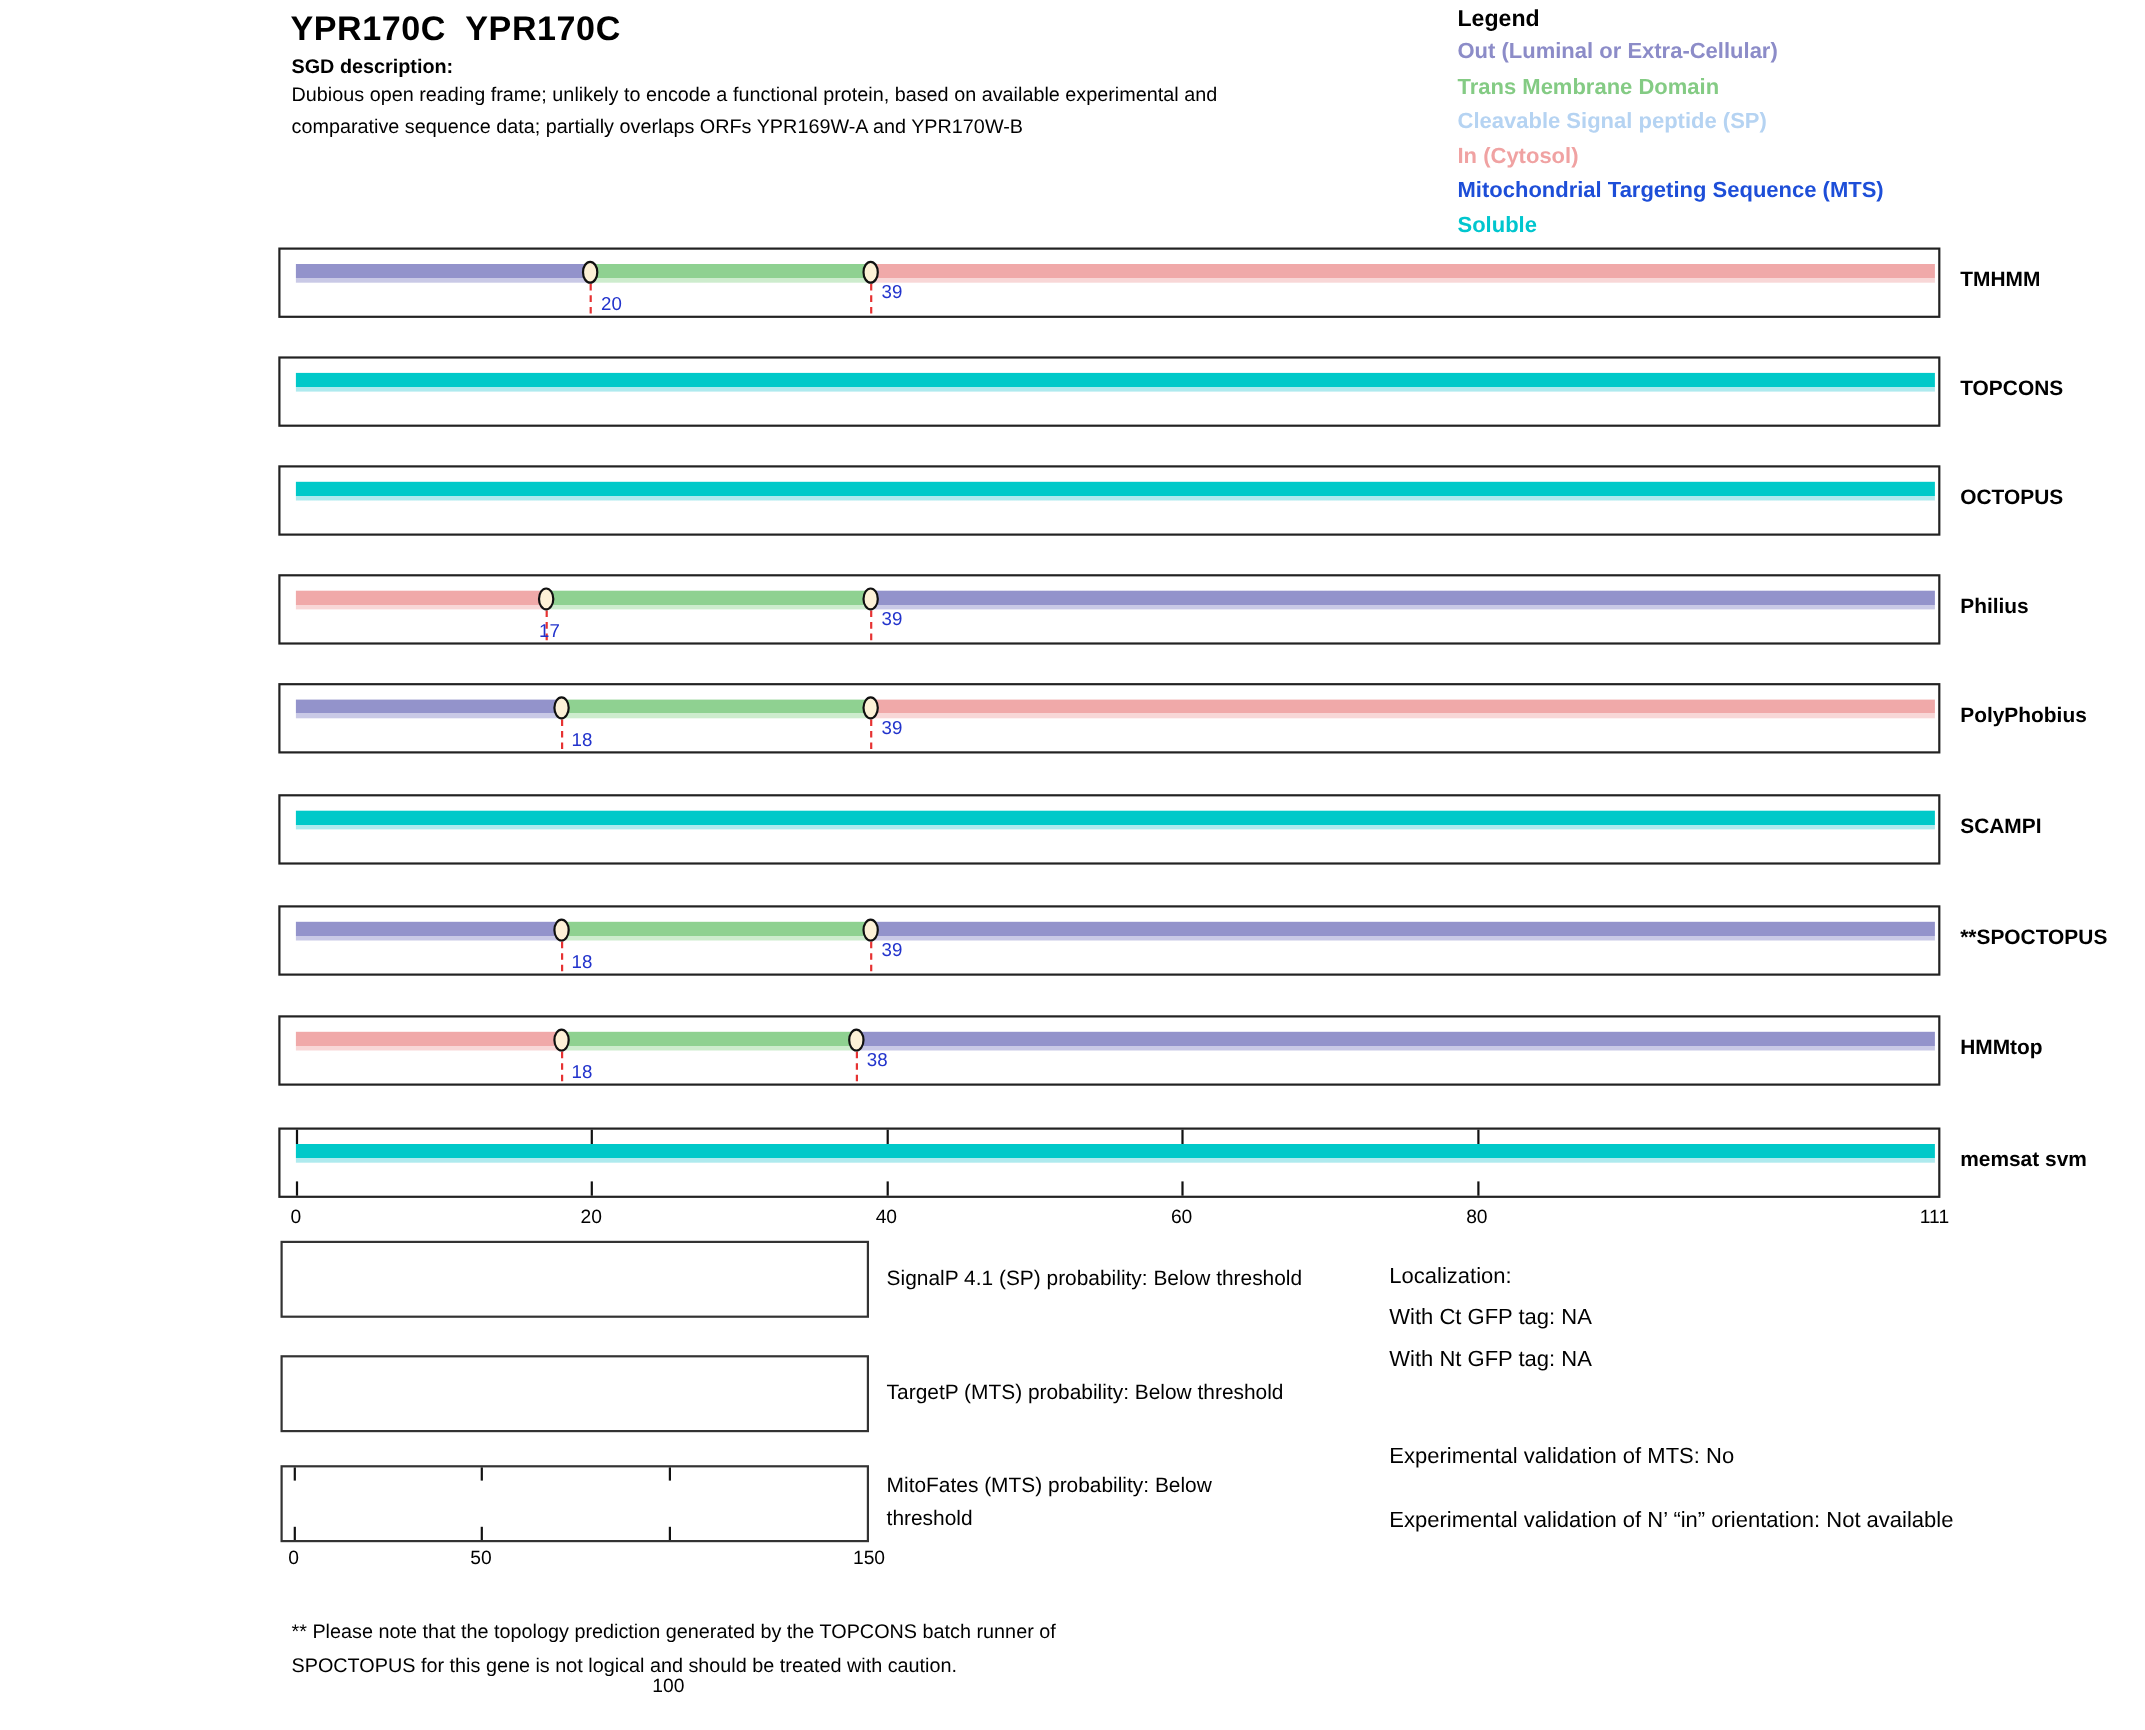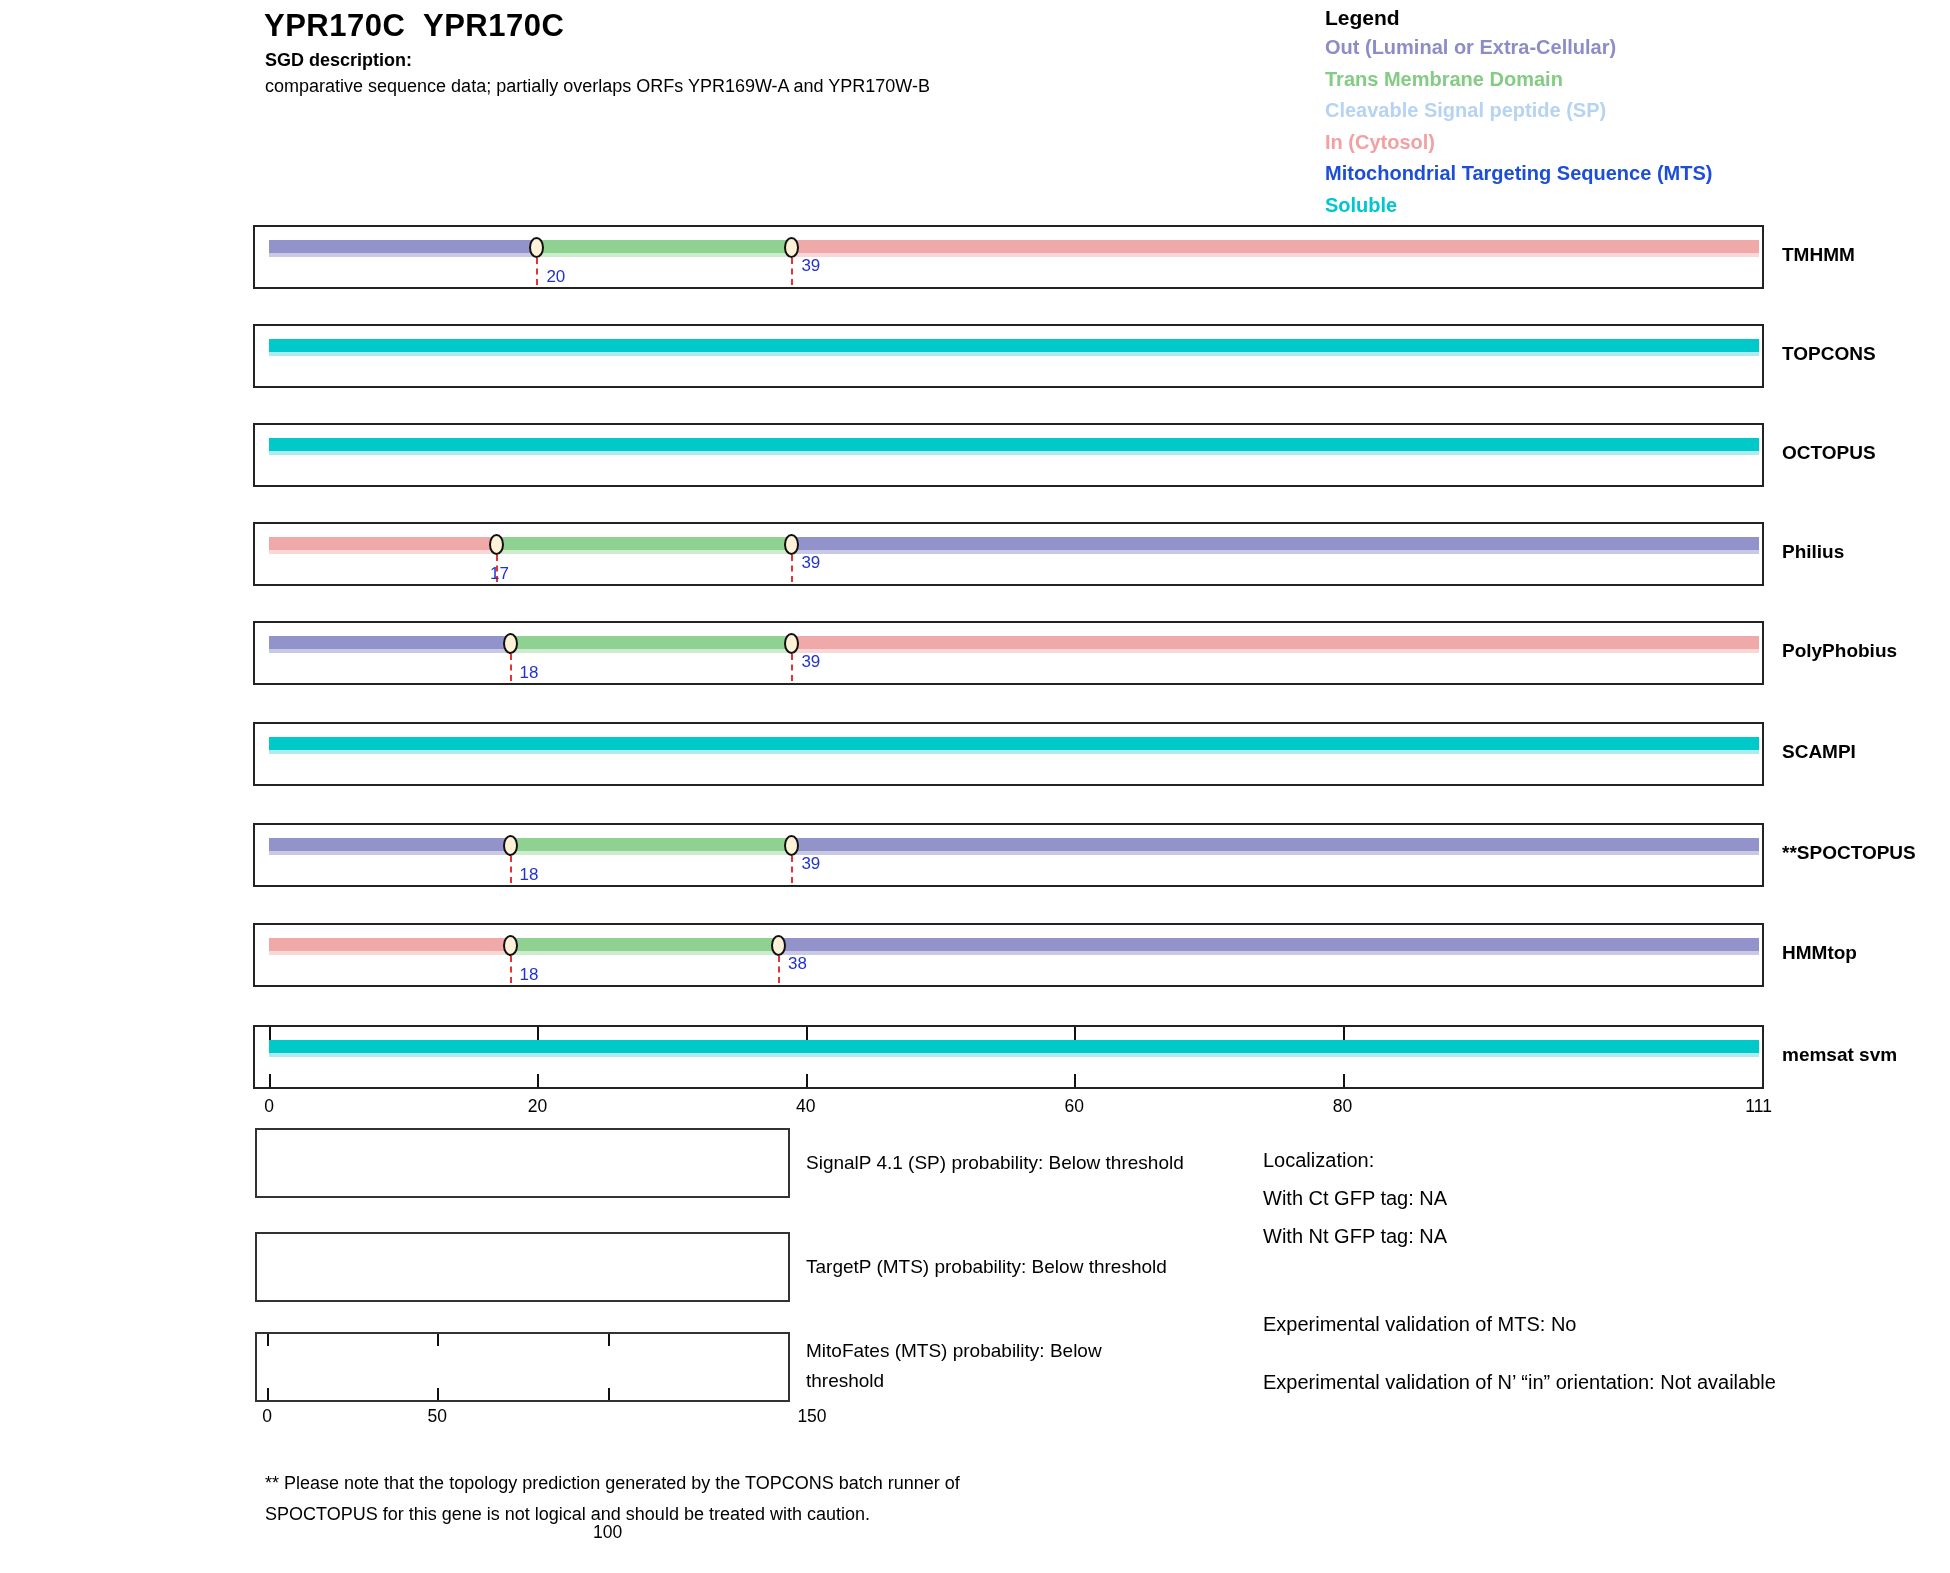--- a/index.html
+++ b/index.html
@@ -36,20 +36,21 @@
   .footnote{left:265px;top:1468px;font-size:18px;line-height:31px;}
 </style>
 </head>
 <body>
 
 <div id="page">
 
   <div class="abs page-title">YPR170C  YPR170C</div>
   <div class="abs sgd-label">SGD description:</div>
   <div class="abs desc">
+    <div>Dubious open reading frame; unlikely to encode a functional protein, based on available experimental and</div>
     <div>comparative sequence data; partially overlaps ORFs YPR169W-A and YPR170W-B</div>
   </div>
 
   <div class="abs legend-title">Legend</div>
   <div id="legend-items">
       <div class="abs legend-item" style="top: 36px; color: rgb(140, 140, 200);">Out (Luminal or Extra-Cellular)</div>
       <div class="abs legend-item" style="top: 67.5px; color: rgb(132, 203, 132);">Trans Membrane Domain</div>
       <div class="abs legend-item" style="top: 99px; color: rgb(181, 211, 242);">Cleavable Signal peptide (SP)</div>
       <div class="abs legend-item" style="top: 130.5px; color: rgb(240, 162, 162);">In (Cytosol)</div>
       <div class="abs legend-item" style="top: 162px; color: #1d4ed8;">Mitochondrial Targeting Sequence (MTS)</div>
@@ -166,21 +167,21 @@
         <div class="tickmark" style="left: 10px; top: 0px; height: 12px;"></div>
         <div class="tickmark" style="left: 10px; bottom: 0px; height: 12px;"></div>
         <div class="tickmark" style="left: 180.333px; top: 0px; height: 12px;"></div>
         <div class="tickmark" style="left: 180.333px; bottom: 0px; height: 12px;"></div>
         <div class="tickmark" style="left: 350.667px; top: 0px; height: 12px;"></div>
         <div class="tickmark" style="left: 350.667px; bottom: 0px; height: 12px;"></div>
       </div>
       <div class="abs axis-label" style="left: 235px; top: 1406px;">0</div>
       <div class="abs axis-label" style="left: 405.333px; top: 1406px;">50</div>
       <div class="abs axis-label" style="left: 575.667px; top: 1488px; margin-top: 34px;">100</div>
-      <div class="abs axis-label" style="left: 780px; top: 1406px;">150</div>
+      <div class="abs axis-label" style="left: 758px; top: 1406px;">150</div>
       <div class="abs prob-label" style="top: 1336px;">
         <div>MitoFates (MTS) probability: Below</div>
         <div>threshold</div>
       </div>
     </div>
 
   <div class="abs loc-line bold" style="top:1144px">Localization:</div>
   <div class="abs loc-line" style="top:1182px">With Ct GFP tag: NA</div>
   <div class="abs loc-line" style="top:1220px">With Nt GFP tag: NA</div>
   <div class="abs loc-line" style="top:1308px"><span>Experimental validation of MTS: </span><span class="bold">No</span></div>

